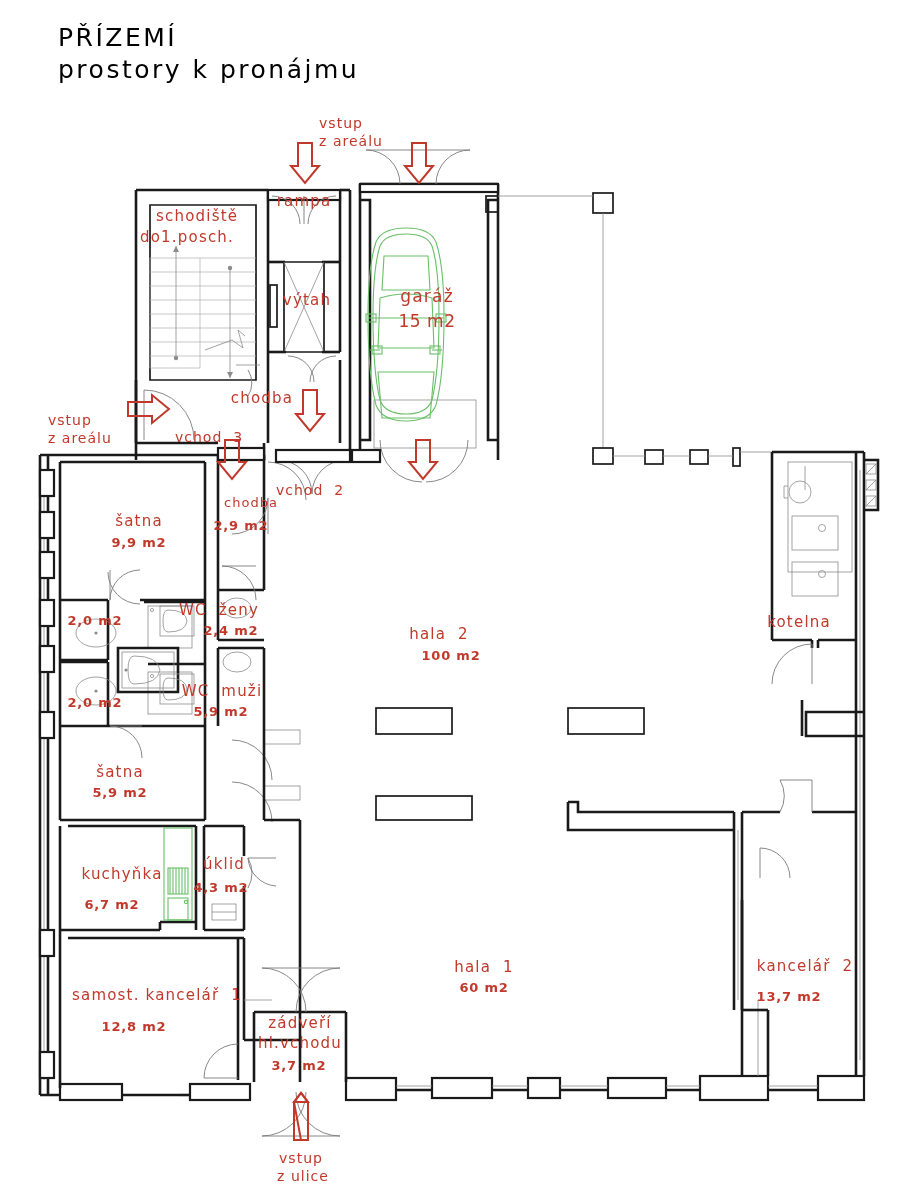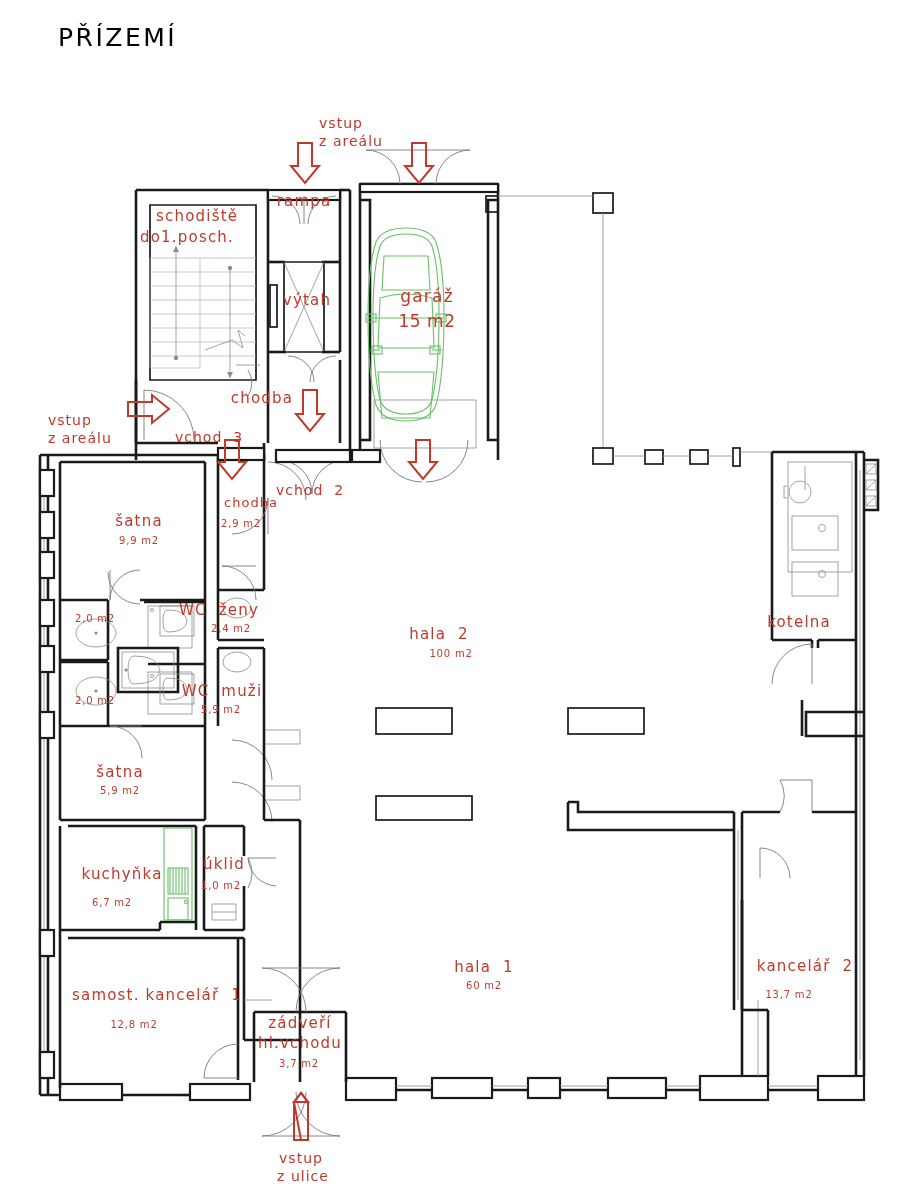--- a/index.html
+++ b/index.html
@@ -42,22 +42,22 @@
   }
   .lbl.room {
     font-size: 15px;
     letter-spacing: 1.2px;
   }
   .lbl.room-sm {
     font-size: 13px;
     letter-spacing: 1px;
   }
   .lbl.area {
-    font-size: 10px;
-    font-weight: normal;
+    font-size: 13px;
+    font-weight: bold;
     letter-spacing: 0.8px;
   }
   .lbl.note {
     font-size: 14px;
     letter-spacing: 1px;
     margin-top: 16px;
   }
   .ctr { text-align: center; transform: translateX(-50%); }
 </style>
 </head>
@@ -450,20 +450,21 @@
       <path class="ar" d="M225,440 L239,440 L239,462 L246,462 L232,479 L218,462 L225,462 Z"></path>
 
       <path class="ar" d="M416,440 L430,440 L430,462 L437,462 L423,479 L409,462 L416,462 Z"></path>
 
       <path class="ar" d="M294,1102 L308,1102 L308,1140 L301,1140 Z M294,1102 L301,1093 L308,1102 Z"></path>
       <path class="ar" d="M294,1102 L294,1140 L308,1140 L308,1102 L301,1093 Z"></path>
     </g>
   </svg>
 
   <div class="lbl title" style="left:58px; top:22px;">PŘÍZEMÍ</div>
+  <div class="lbl title" style="left:58px; top:54px;">prostory k pronájmu</div>
 
   <div class="lbl note ctr" style="left:341px; top:99px;">vstup</div>
   <div class="lbl note ctr" style="left:351px; top:117px;">z areálu</div>
 
   <div class="lbl note" style="left:48px; top:396px;">vstup</div>
   <div class="lbl note" style="left:48px; top:414px;">z areálu</div>
 
   <div class="lbl note ctr" style="left:301px; top:1134px;">vstup</div>
   <div class="lbl note ctr" style="left:303px; top:1152px;">z ulice</div>
 
@@ -497,21 +498,21 @@
   <div class="lbl room ctr" style="left:219px; top:601px;">WC  ženy</div>
   <div class="lbl area ctr" style="left:231px; top:623px;">2,4 m2</div>
 
   <div class="lbl room ctr" style="left:222px; top:682px;">WC  muži</div>
   <div class="lbl area ctr" style="left:221px; top:704px;">5,9 m2</div>
 
   <div class="lbl room ctr" style="left:122px; top:865px;">kuchyňka</div>
   <div class="lbl area ctr" style="left:112px; top:897px;">6,7 m2</div>
 
   <div class="lbl room ctr" style="left:224px; top:855px;">úklid</div>
-  <div class="lbl area ctr" style="left:221px; top:880px;">1,0 m2</div>
+  <div class="lbl area ctr" style="left:221px; top:880px;">4,3 m2</div>
 
   <div class="lbl room ctr" style="left:157px; top:986px;">samost. kancelář  1</div>
   <div class="lbl area ctr" style="left:134px; top:1019px;">12,8 m2</div>
 
   <div class="lbl room ctr" style="left:300px; top:1014px;">zádveří</div>
   <div class="lbl room ctr" style="left:300px; top:1034px;">hl.vchodu</div>
   <div class="lbl area ctr" style="left:299px; top:1058px;">3,7 m2</div>
 
   <div class="lbl room ctr" style="left:484px; top:958px;">hala  1</div>
   <div class="lbl area ctr" style="left:484px; top:980px;">60 m2</div>

